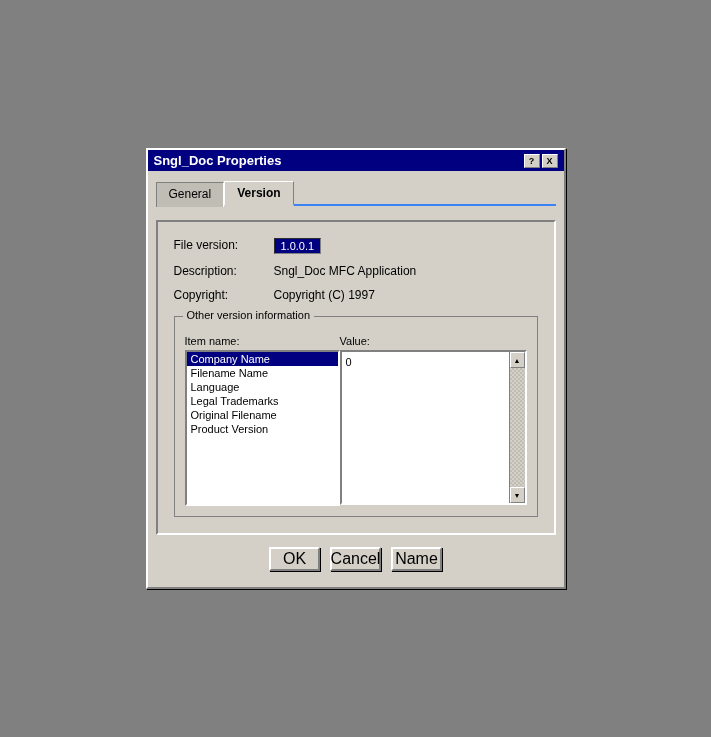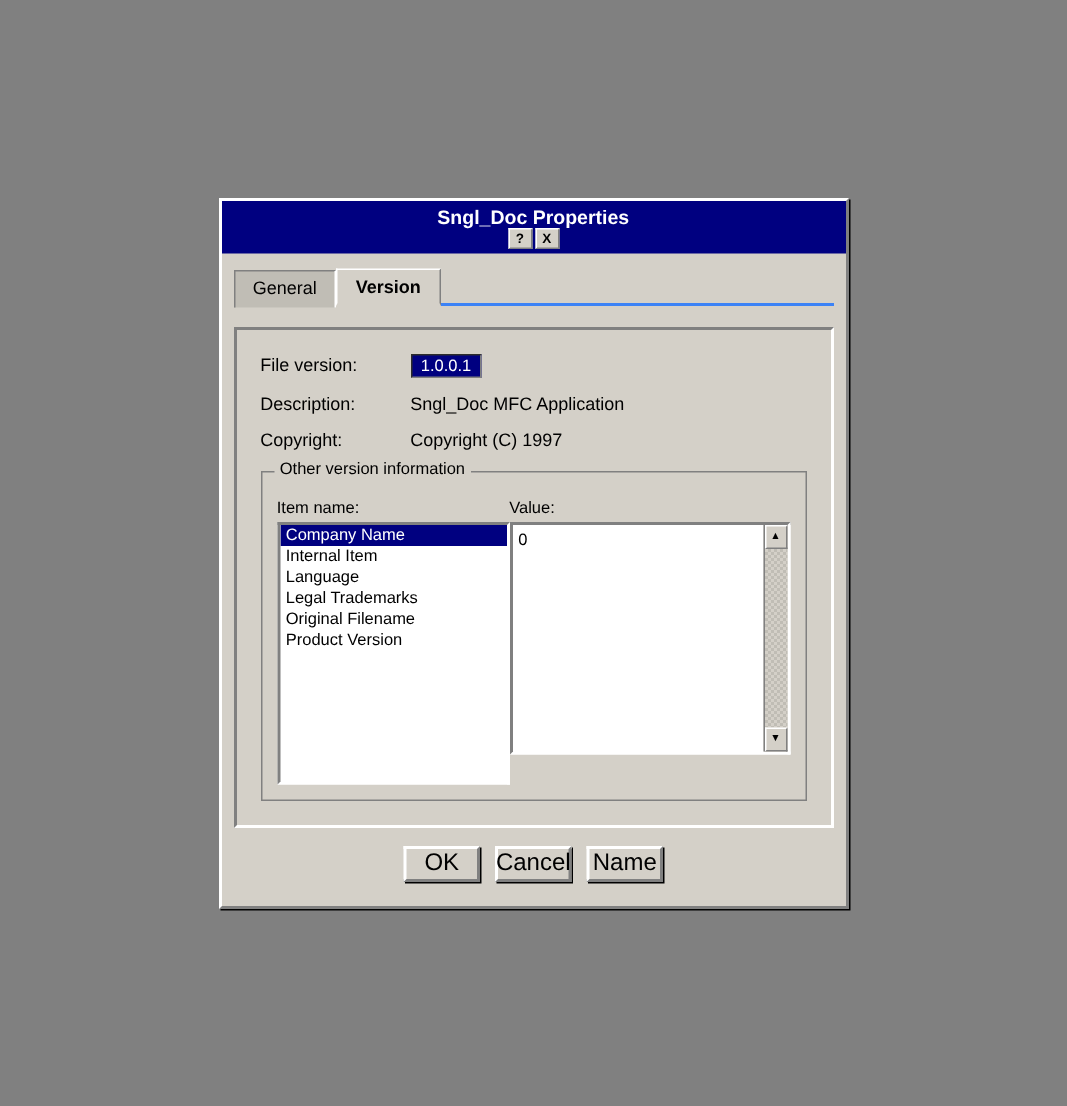--- a/index.html
+++ b/index.html
@@ -29,21 +29,20 @@
       background: #000080;
       color: #ffffff;
       padding: 3px 6px;
       display: flex;
       align-items: center;
       justify-content: space-between;
       font-size: 13px;
       font-weight: bold;
       font-family: 'Arial', sans-serif;
       user-select: none;
-      flex-direction: column;
     }
 
     .title-bar-title {
       flex: 1;
     }
 
     .title-bar-controls {
       display: flex;
       gap: 2px;
     }
@@ -173,21 +172,21 @@
       font-size: 11px;
       font-family: 'Arial', sans-serif;
       color: #000000;
       margin-bottom: 3px;
     }
 
     .listbox {
       background: #ffffff;
       border: 2px solid;
       border-color: #808080 #ffffff #ffffff #808080;
-      height: 175px;
+      height: 156px;
       overflow-y: auto;
       font-size: 11px;
       font-family: 'Arial', sans-serif;
     }
 
     .listbox-item {
       padding: 1px 4px;
       cursor: default;
       color: #000000;
     }
@@ -302,21 +301,21 @@
       </div>
 
       <div class="group-box">
         <span class="group-box-legend">Other version information</span>
 
         <div class="two-col">
           <div class="col-left">
             <div class="col-header">Item name:</div>
             <div class="listbox">
               <div class="listbox-item selected">Company Name</div>
-              <div class="listbox-item">Internal Item</div>
+              <div class="listbox-item">Filename Name</div>
               <div class="listbox-item">Language</div>
               <div class="listbox-item">Legal Trademarks</div>
               <div class="listbox-item">Original Filename</div>
               <div class="listbox-item">Product Version</div>
             </div>
           </div>
 
           <div class="col-right">
             <div class="col-header">Value:</div>
             <div class="valuebox">

